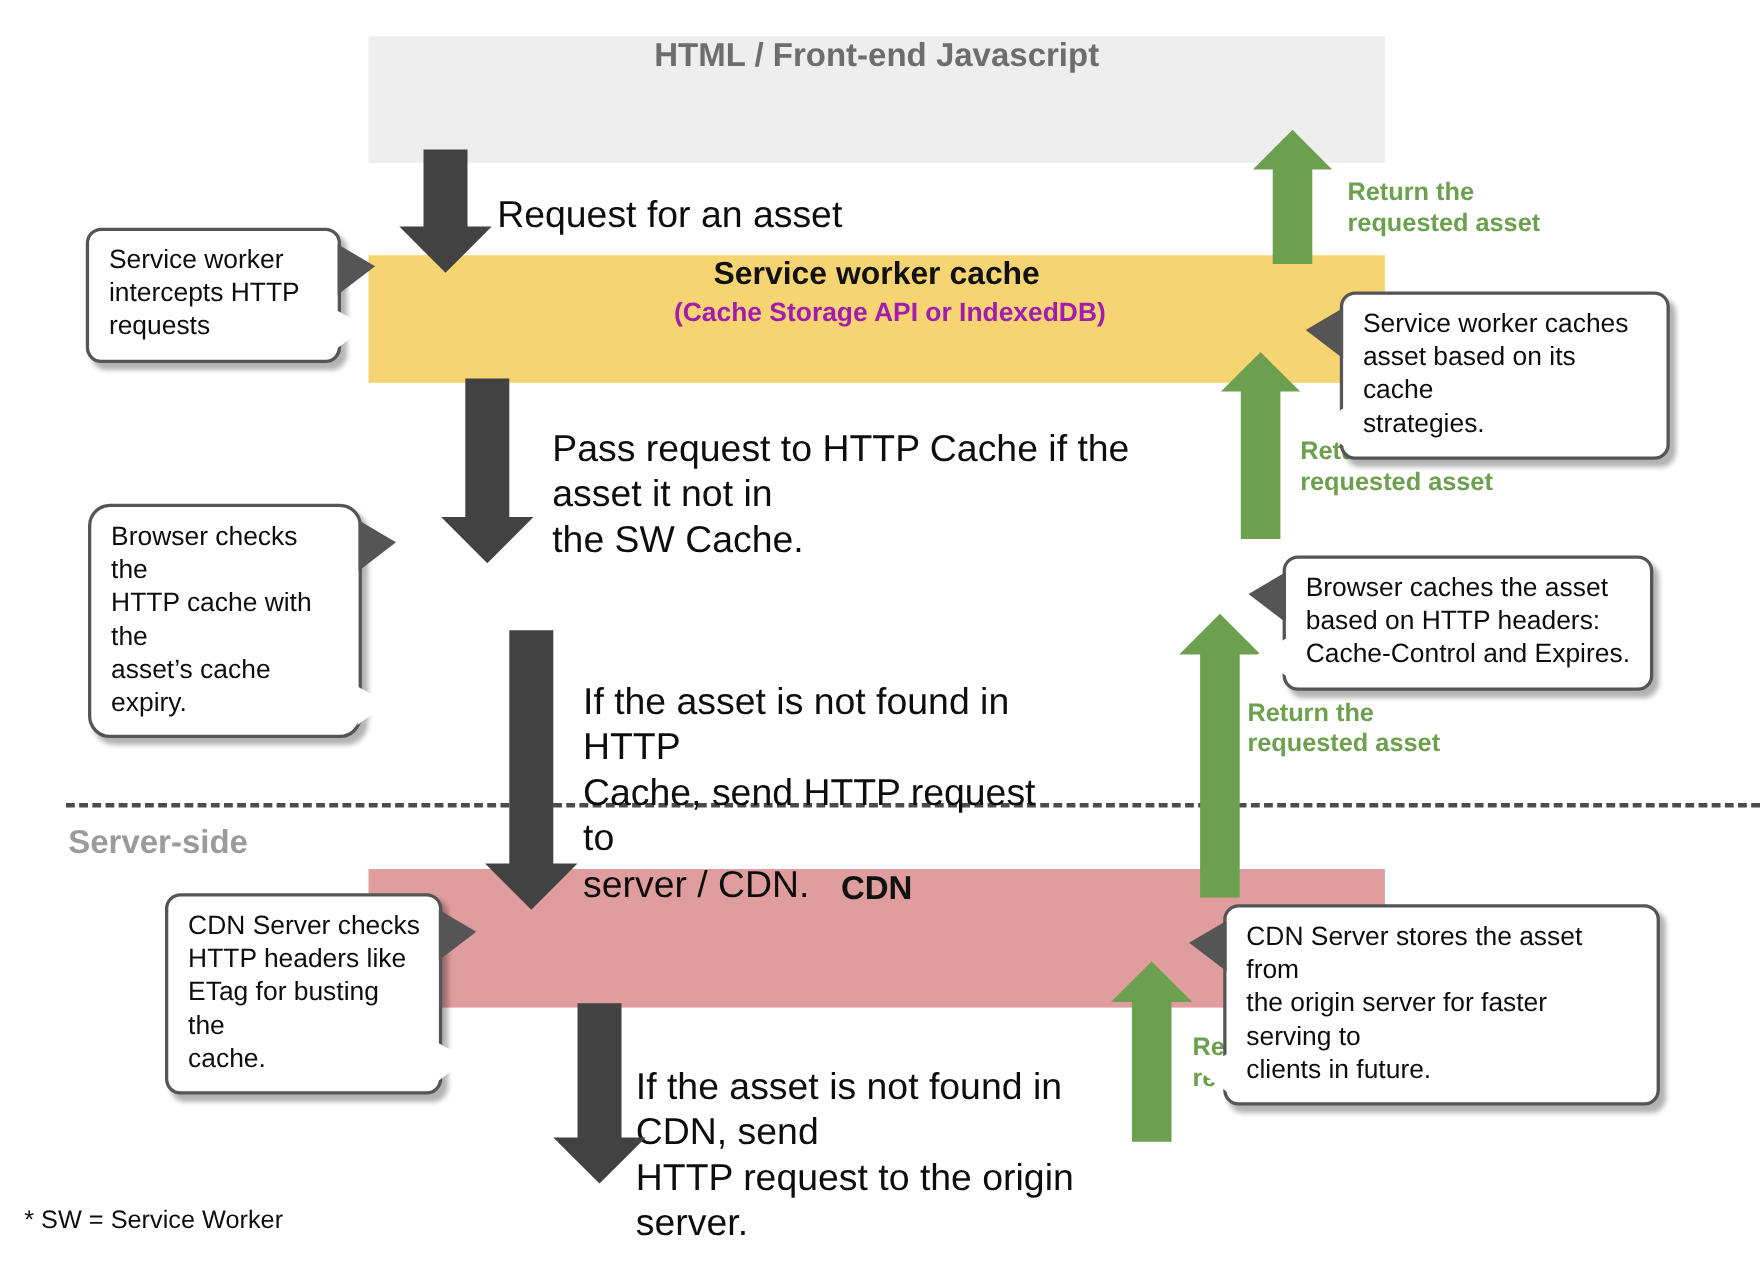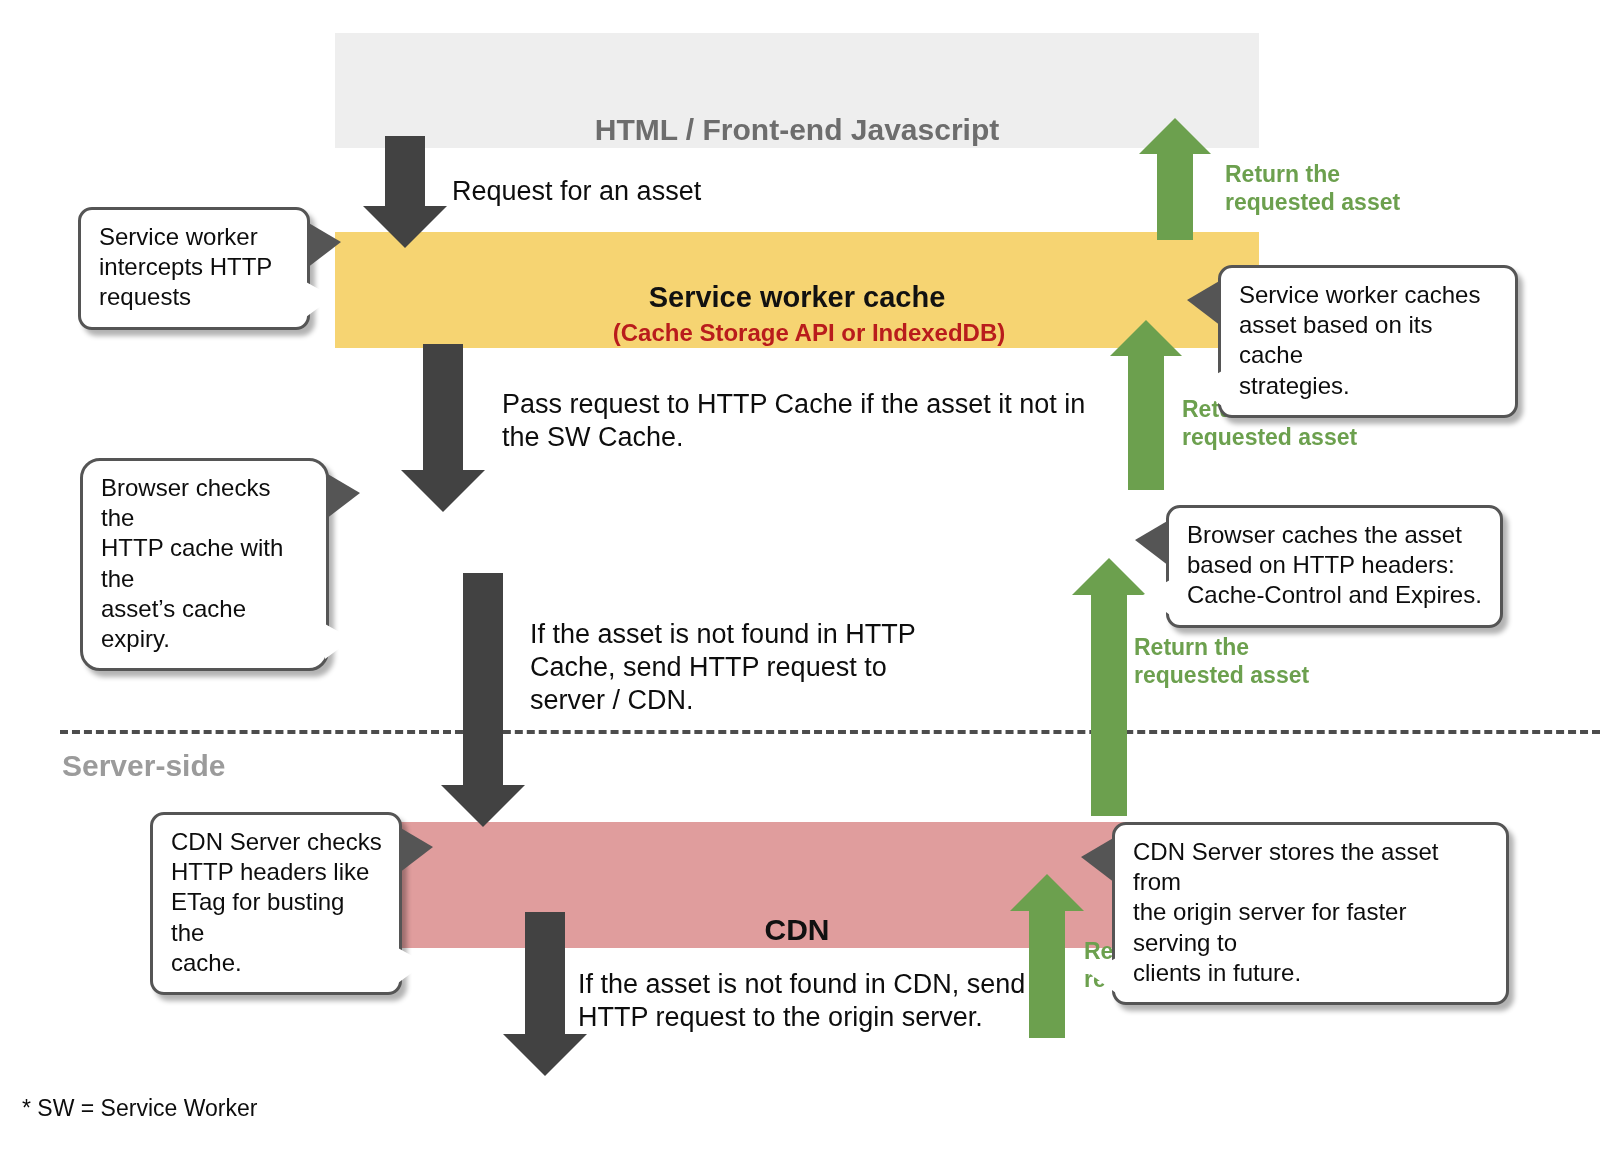--- a/index.html
+++ b/index.html
@@ -26,21 +26,21 @@
   .side-label .l2 { font-size: 30px; font-weight: normal; }
 
   
   .layer {
     position: absolute;
     left: 335px;
     width: 924px;
     display: flex;
     flex-direction: column;
     align-items: center;
-    justify-content: flex-end;
+    justify-content: flex-start;
     box-sizing: border-box;
   }
   .layer .title {
     font-weight: bold;
     text-align: center;
     line-height: 1.2;
   }
   .layer .subtitle {
     font-weight: bold;
     text-align: center;
@@ -51,32 +51,31 @@
     top: 33px; height: 115px;
     background: #eeeeee;
   }
   .layer-html .title { font-size: 30px; color: #6d6d6d; }
 
   .layer-sw {
     top: 232px; height: 116px;
     background: #f6d472;
   }
   .layer-sw .title { font-size: 29px; color: #111111; }
-  .layer-sw .subtitle { font-size: 24px; color: #b91c1c; margin-top: 4px; margin-left: 24px; }
+  .layer-sw .subtitle { font-size: 24px; color: #a21caf; margin-top: 4px; margin-left: 24px; }
 
   .layer-http {
     top: 483px; height: 94px;
     background: #7ba7d6;
   }
   .layer-http .title { font-size: 29px; color: #111111; }
 
   .layer-cdn {
     top: 790px; height: 126px;
     background: #e09d9d;
-    margin-top: 32px;
   }
   .layer-cdn .title { font-size: 30px; color: #111111; }
 
   .layer-origin {
     top: 1028px; height: 112px;
     background: #979797;
   }
   .layer-origin .title { font-size: 30px; color: #ffffff; }
 
   
@@ -89,21 +88,21 @@
     border-top: 4px dashed #4c4c4c;
   }
 
   
   .arrow { position: absolute; }
   .arrow svg { display: block; overflow: visible; }
 
   
   .flow-text {
     position: absolute;
-    font-size: 27px;
+    font-size: 34px;
     color: #0d0d0d;
     line-height: 1.22;
     white-space: pre-line;
   }
 
   .green-text {
     position: absolute;
     font-size: 23px;
     font-weight: bold;
     color: #6ca04e;

